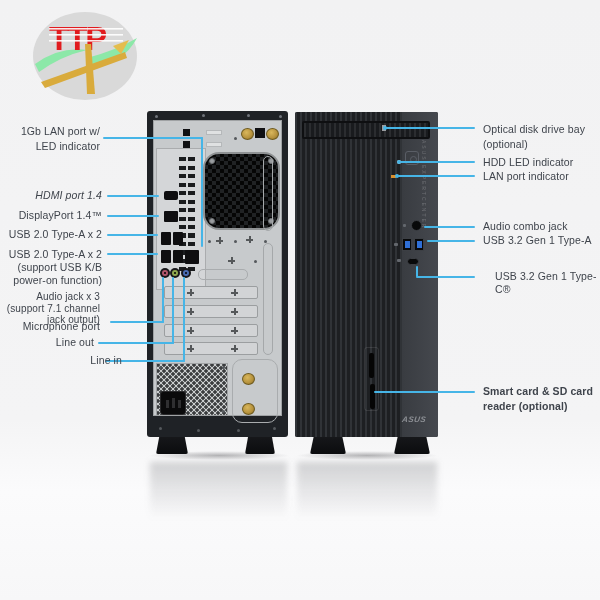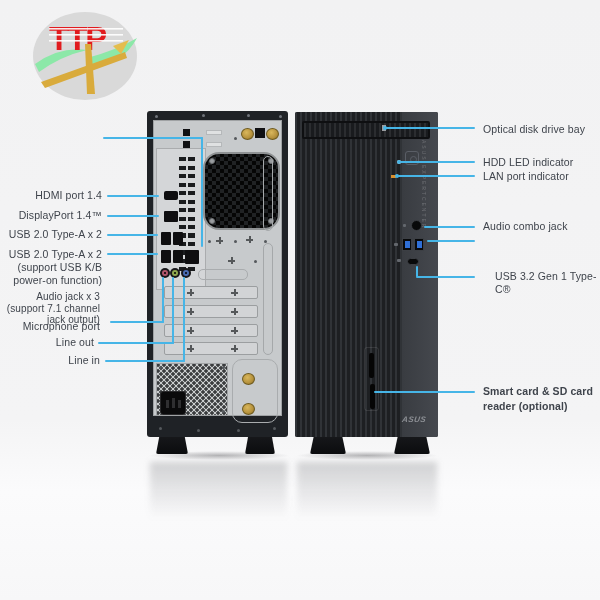--- a/index.html
+++ b/index.html
@@ -266,22 +266,24 @@
   <div class="line lh" style="left:400px;top:161px;width:75px;"></div>
   <div class="bdot" style="left:395px;top:174px;"></div>
   <div class="line lh" style="left:398px;top:175px;width:77px;"></div>
   <div class="line lh" style="left:424px;top:226px;width:51px;"></div>
   <div class="line lh" style="left:427px;top:240px;width:48px;"></div>
   <div class="line lv" style="left:416px;top:266px;height:11px;"></div>
   <div class="line lh" style="left:416px;top:276px;width:59px;"></div>
   <div class="line lh" style="left:374px;top:391px;width:101px;"></div>
 
   <div class="lbl r lh15" style="left:0;top:124px;width:100px;">
-  </div>
-  <div class="lbl r" style="left:0;top:189px;width:102px;">
+    <span>1Gb LAN port w/</span>
+    <span>LED indicator</span>
+  </div>
+  <div class="lbl r" style="left:0;top:189px;width:102px;font-style:italic;">
     <span>HDMI port 1.4</span>
   </div>
   <div class="lbl r" style="left:0;top:209px;width:102px;">
     <span>DisplayPort 1.4™</span>
   </div>
   <div class="lbl r" style="left:0;top:228px;width:102px;">
     <span>USB 2.0 Type-A x 2</span>
   </div>
   <div class="lbl r" style="left:0;top:248px;width:102px;">
     <span>USB 2.0 Type-A x 2</span>
@@ -292,37 +294,39 @@
     <span>Audio jack x 3</span>
     <span>(support 7.1 channel</span>
     <span>jack output)</span>
   </div>
   <div class="lbl r" style="left:0;top:320px;width:100px;">
     <span>Microphone port</span>
   </div>
   <div class="lbl r" style="left:0;top:336px;width:94px;">
     <span>Line out</span>
   </div>
-  <div class="lbl r" style="left:0;top:354px;width:100px;">
+  <div class="lbl r" style="left:0;top:354px;width:100px;padding-left:22px;">
     <span>Line in</span>
   </div>
 
   <div class="lbl lh15" style="left:483px;top:122px;width:115px;">
     <span>Optical disk drive bay</span>
+    <span>(optional)</span>
   </div>
   <div class="lbl" style="left:483px;top:170px;width:115px;">
     <span>LAN port indicator</span>
   </div>
   <div class="lbl" style="left:483px;top:156px;width:115px;">
     <span>HDD LED indicator</span>
   </div>
   <div class="lbl" style="left:483px;top:220px;width:115px;">
     <span>Audio combo jack</span>
   </div>
   <div class="lbl lh15" style="left:483px;top:233px;width:115px;">
+    <span>USB 3.2 Gen 1 Type-A</span>
   </div>
   <div class="lbl" style="left:495px;top:270px;width:115px;">
     <span>USB 3.2 Gen 1 Type-C®</span>
   </div>
   <div class="lbl lh15" style="left:483px;top:384px;width:115px;font-weight:bold;">
     <span>Smart card &amp; SD card</span>
     <span>reader (optional)</span>
   </div>
 
 </div>

